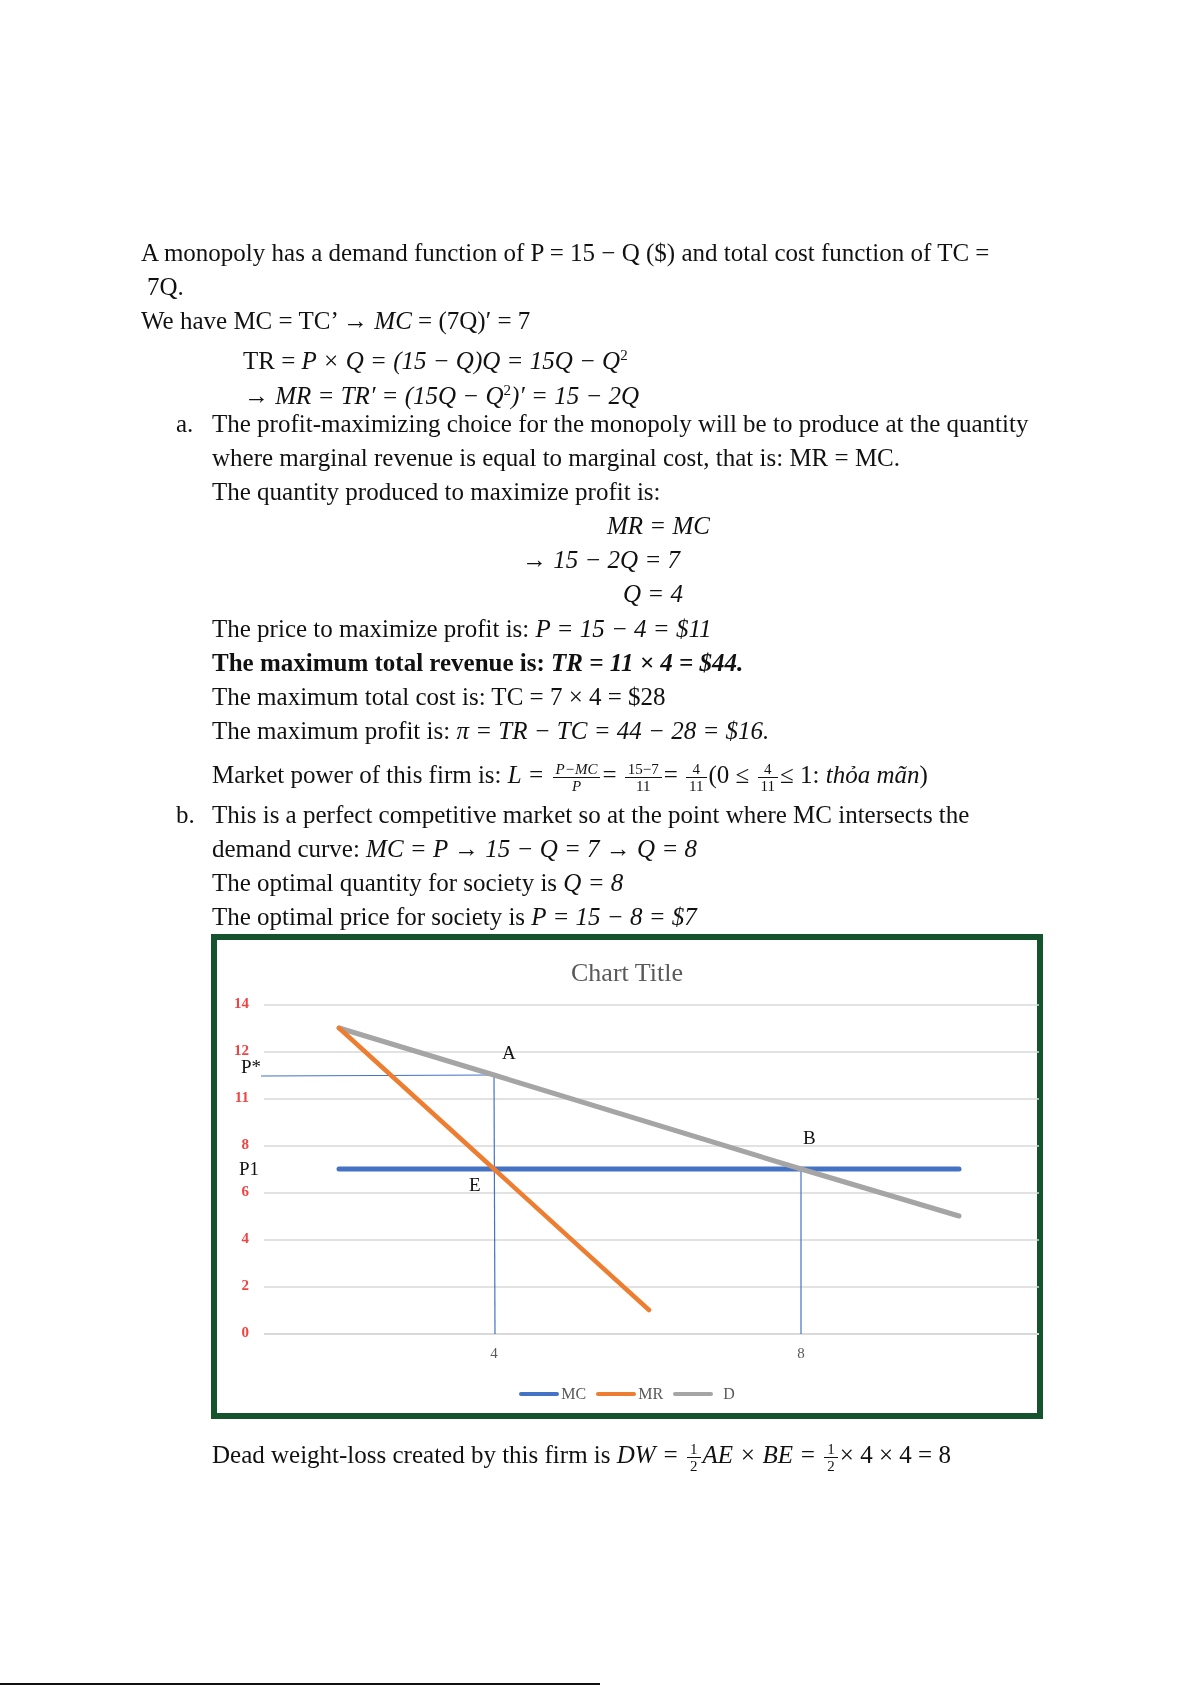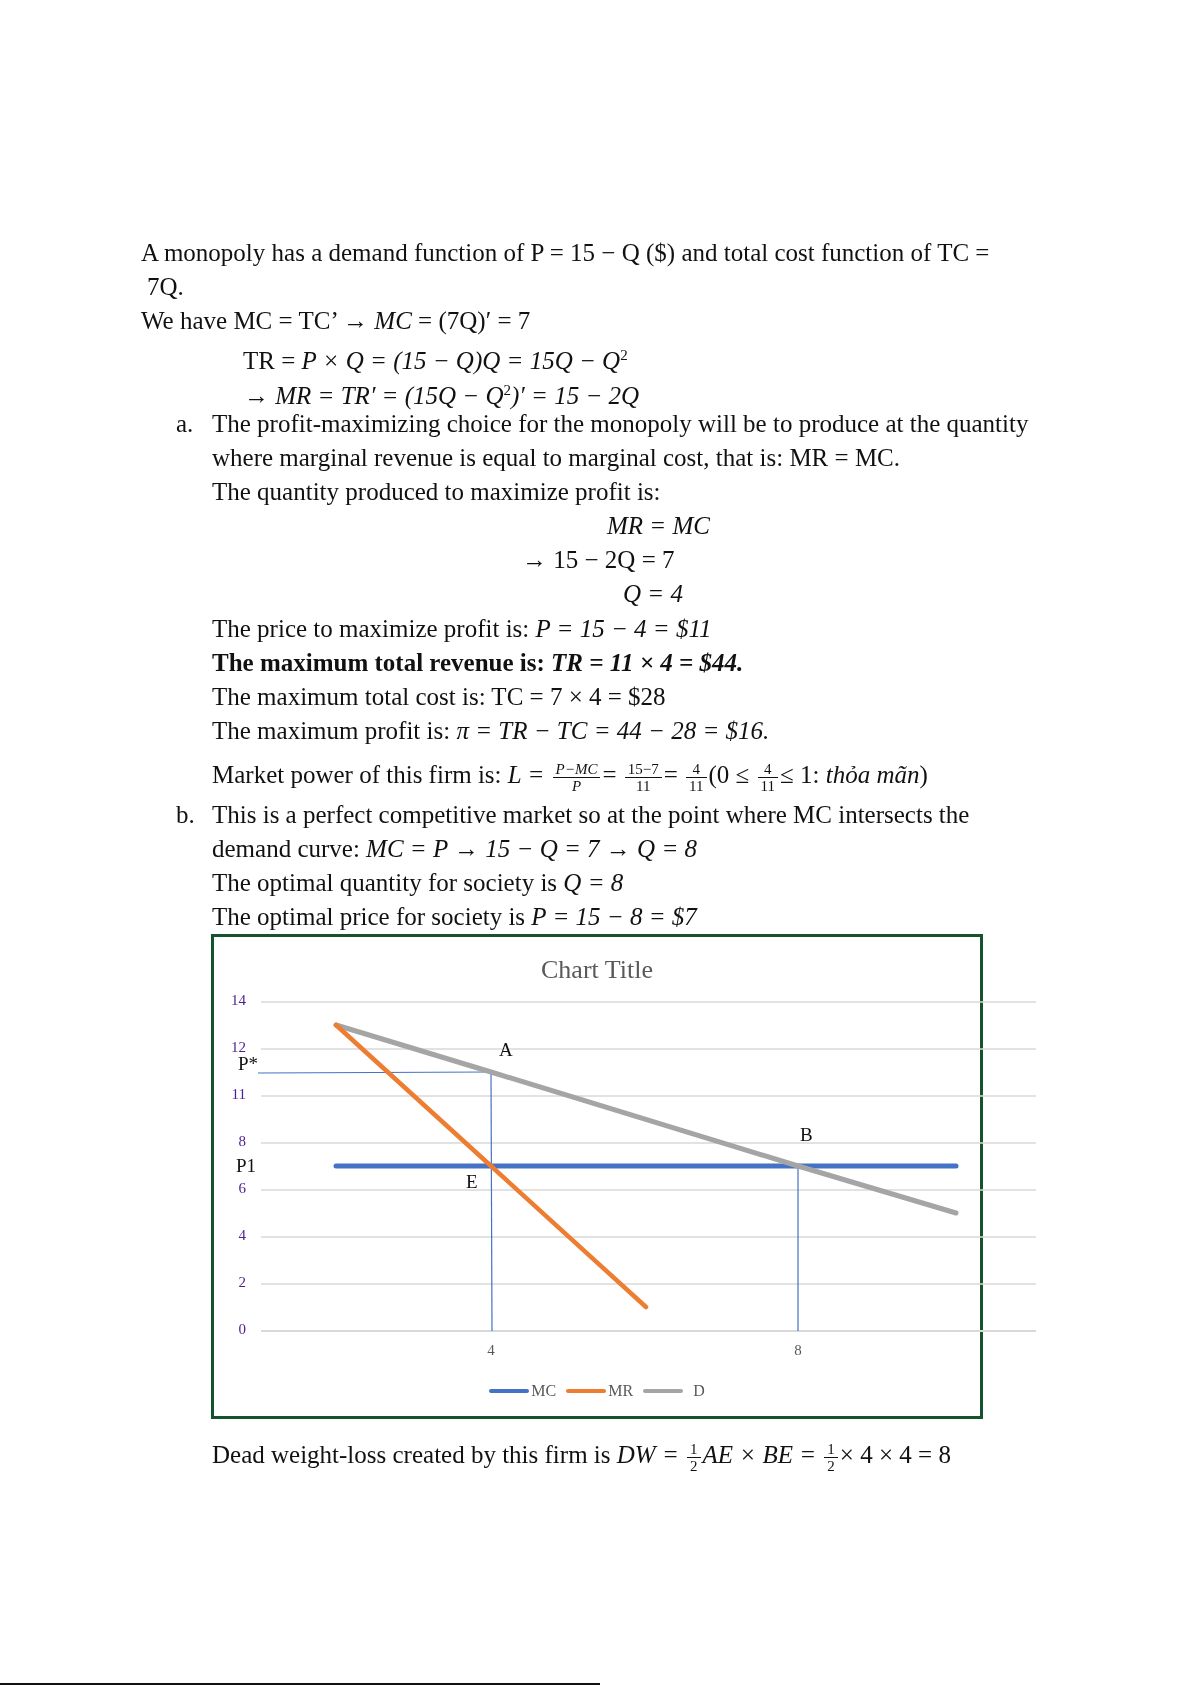--- a/index.html
+++ b/index.html
@@ -3,25 +3,25 @@
 <meta charset="utf-8">
 <style>
   html, body { margin: 0; padding: 0; background: #ffffff; }
   body { width: 1191px; height: 1685px; position: relative; overflow: hidden;
          font-family: "Liberation Serif", "DejaVu Serif", serif; color: #111; }
   .ln { position: absolute; white-space: nowrap; font-size: 25px; line-height: 30px; }
   .it { font-style: italic; }
   .frac { display: inline-block; position: relative; vertical-align: middle; text-align: center; font-size: 15px; line-height: 16px; margin: 0 2px; }
   .frac .num { display: block; border-bottom: 1px solid #111; padding: 0 3px; }
   .frac .den { display: block; padding: 0 3px; }
-  .chart { position: absolute; left: 211px; top: 934px; width: 772px; height: 485px;
-           border: 3px solid #14532d; background: #fff; box-sizing: border-box; }
+  .chart { position: absolute; left: 211px; top: 934px; width: 832px; height: 485px;
+           border: 6px solid #14532d; background: #fff; box-sizing: border-box; }
   .chart-title { position: absolute; left: 0; right: 0; top: 18px; text-align: center;
                  font-size: 26px; color: #595959; }
-  .ytick { position: absolute; font-size: 15px; color: #4c1d95; width: 30px; text-align: right; }
+  .ytick { position: absolute; font-size: 15px; color: #ef4444; width: 30px; text-align: right; font-weight: bold; }
   .xtick { position: absolute; font-size: 15px; color: #595959; width: 30px; text-align: center; }
   .ann { position: absolute; font-size: 19px; color: #111; }
   .legend { position: absolute; top: 445px; left: 0; right: 0; display: flex; justify-content: center; align-items: center; gap: 10px; font-size: 16px; color: #595959; }
   .legend .sw { display: inline-block; width: 40px; height: 4px; border-radius: 2px; vertical-align: middle; }
   .legend .item { display: flex; align-items: center; gap: 2px; }
   .footer-rule { position: absolute; left: 0; top: 1683px; width: 600px; height: 2px; background: #111; }
 </style>
 </head>
 <body>
 
@@ -29,21 +29,21 @@
 <div class="ln" style="left:147px; top:272px;">7Q.</div>
 <div class="ln" style="left:141px; top:306px;"><span>We have  MC  =  TC’ → </span><span class="it">MC</span><span> = (7Q)′ = 7</span></div>
 <div class="ln" style="left:243px; top:340px;"><span>TR  = </span><span class="it">P × Q = (15 − Q)Q = 15Q − Q</span><sup style="font-size:15px">2</sup></div>
 <div class="ln" style="left:212px; top:375px;margin-left:32px;"><span>→ </span><span class="it">MR = TR′ = (15Q − Q</span><sup style="font-size:15px">2</sup><span class="it">)′ = 15 − 2Q</span></div>
 
 <div class="ln" style="left:176px; top:409px;">a.</div>
 <div class="ln" style="left:212px; top:409px;">The profit-maximizing choice for the monopoly will be to produce at the quantity</div>
 <div class="ln" style="left:212px; top:443px;">where marginal revenue is equal to marginal cost, that is: MR = MC.</div>
 <div class="ln" style="left:212px; top:477px;">The quantity produced to maximize profit is:</div>
 <div class="ln it" style="left:607px; top:511px;">MR = MC</div>
-<div class="ln" style="left:522px; top:545px;">→ 15 − 2Q = 7</div>
+<div class="ln" style="left:522px; top:545px;font-style:italic;">→ 15 − 2Q = 7</div>
 <div class="ln it" style="left:623px; top:579px;font-style:italic;">Q = 4</div>
 <div class="ln" style="left:212px; top:614px;"><span>The price to maximize profit is:  </span><span class="it">P = 15 − 4 = $11</span></div>
 <div class="ln" style="left:212px; top:648px;font-weight:bold;"><span>The maximum total revenue is: </span><span class="it">TR = 11 × 4 = $44.</span></div>
 <div class="ln" style="left:212px; top:682px;">The maximum total cost is: TC = 7 × 4   = $28</div>
 <div class="ln" style="left:212px; top:716px;"><span>The maximum profit is:  </span><span class="it">π = TR − TC = 44 − 28 = $16.</span></div>
 <div class="ln" style="left:212px; top:758px; line-height:34px;">
   <span>Market power of this firm is: </span><span class="it">L = </span>
   <span class="frac it"><span class="num">P−MC</span><span class="den">P</span></span><span>=</span>
   <span class="frac"><span class="num">15−7</span><span class="den">11</span></span><span>=</span>
   <span class="frac"><span class="num">4</span><span class="den">11</span></span><span>(0 ≤ </span><span class="frac"><span class="num">4</span><span class="den">11</span></span><span>≤ 1: </span><span class="it">thỏa mãn</span><span>)</span>

